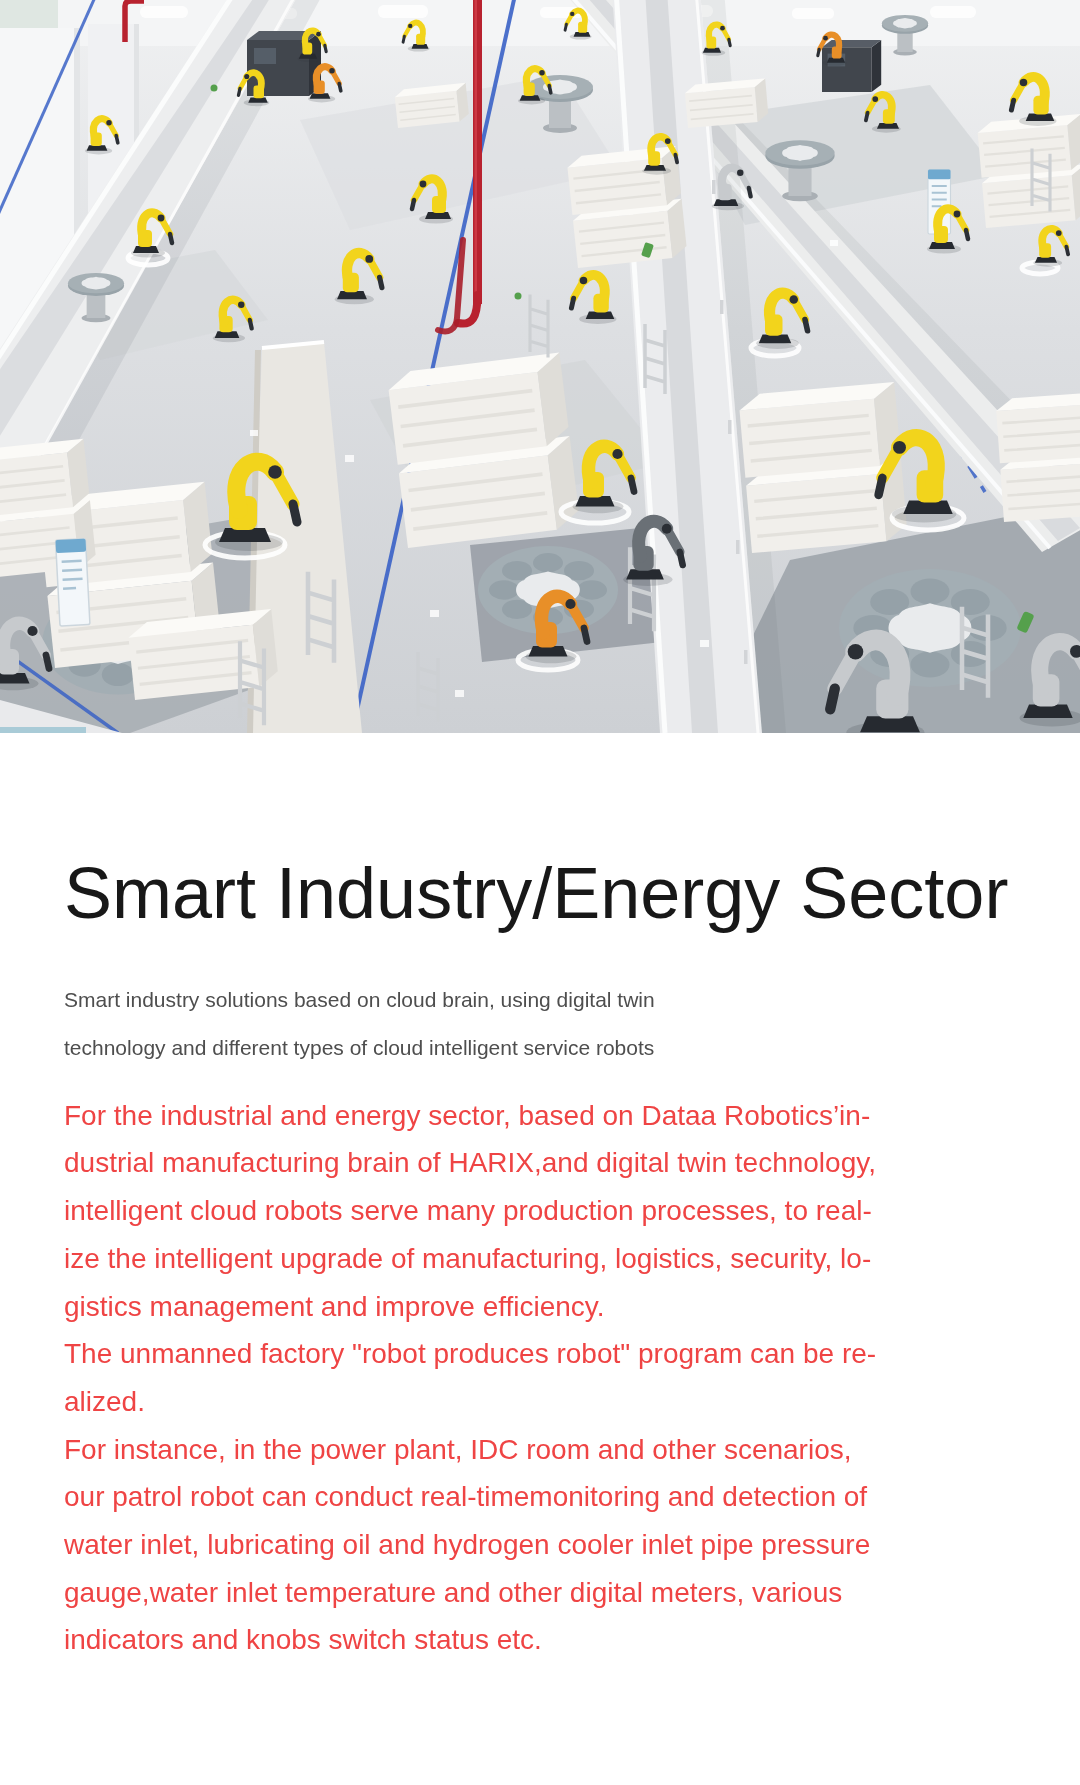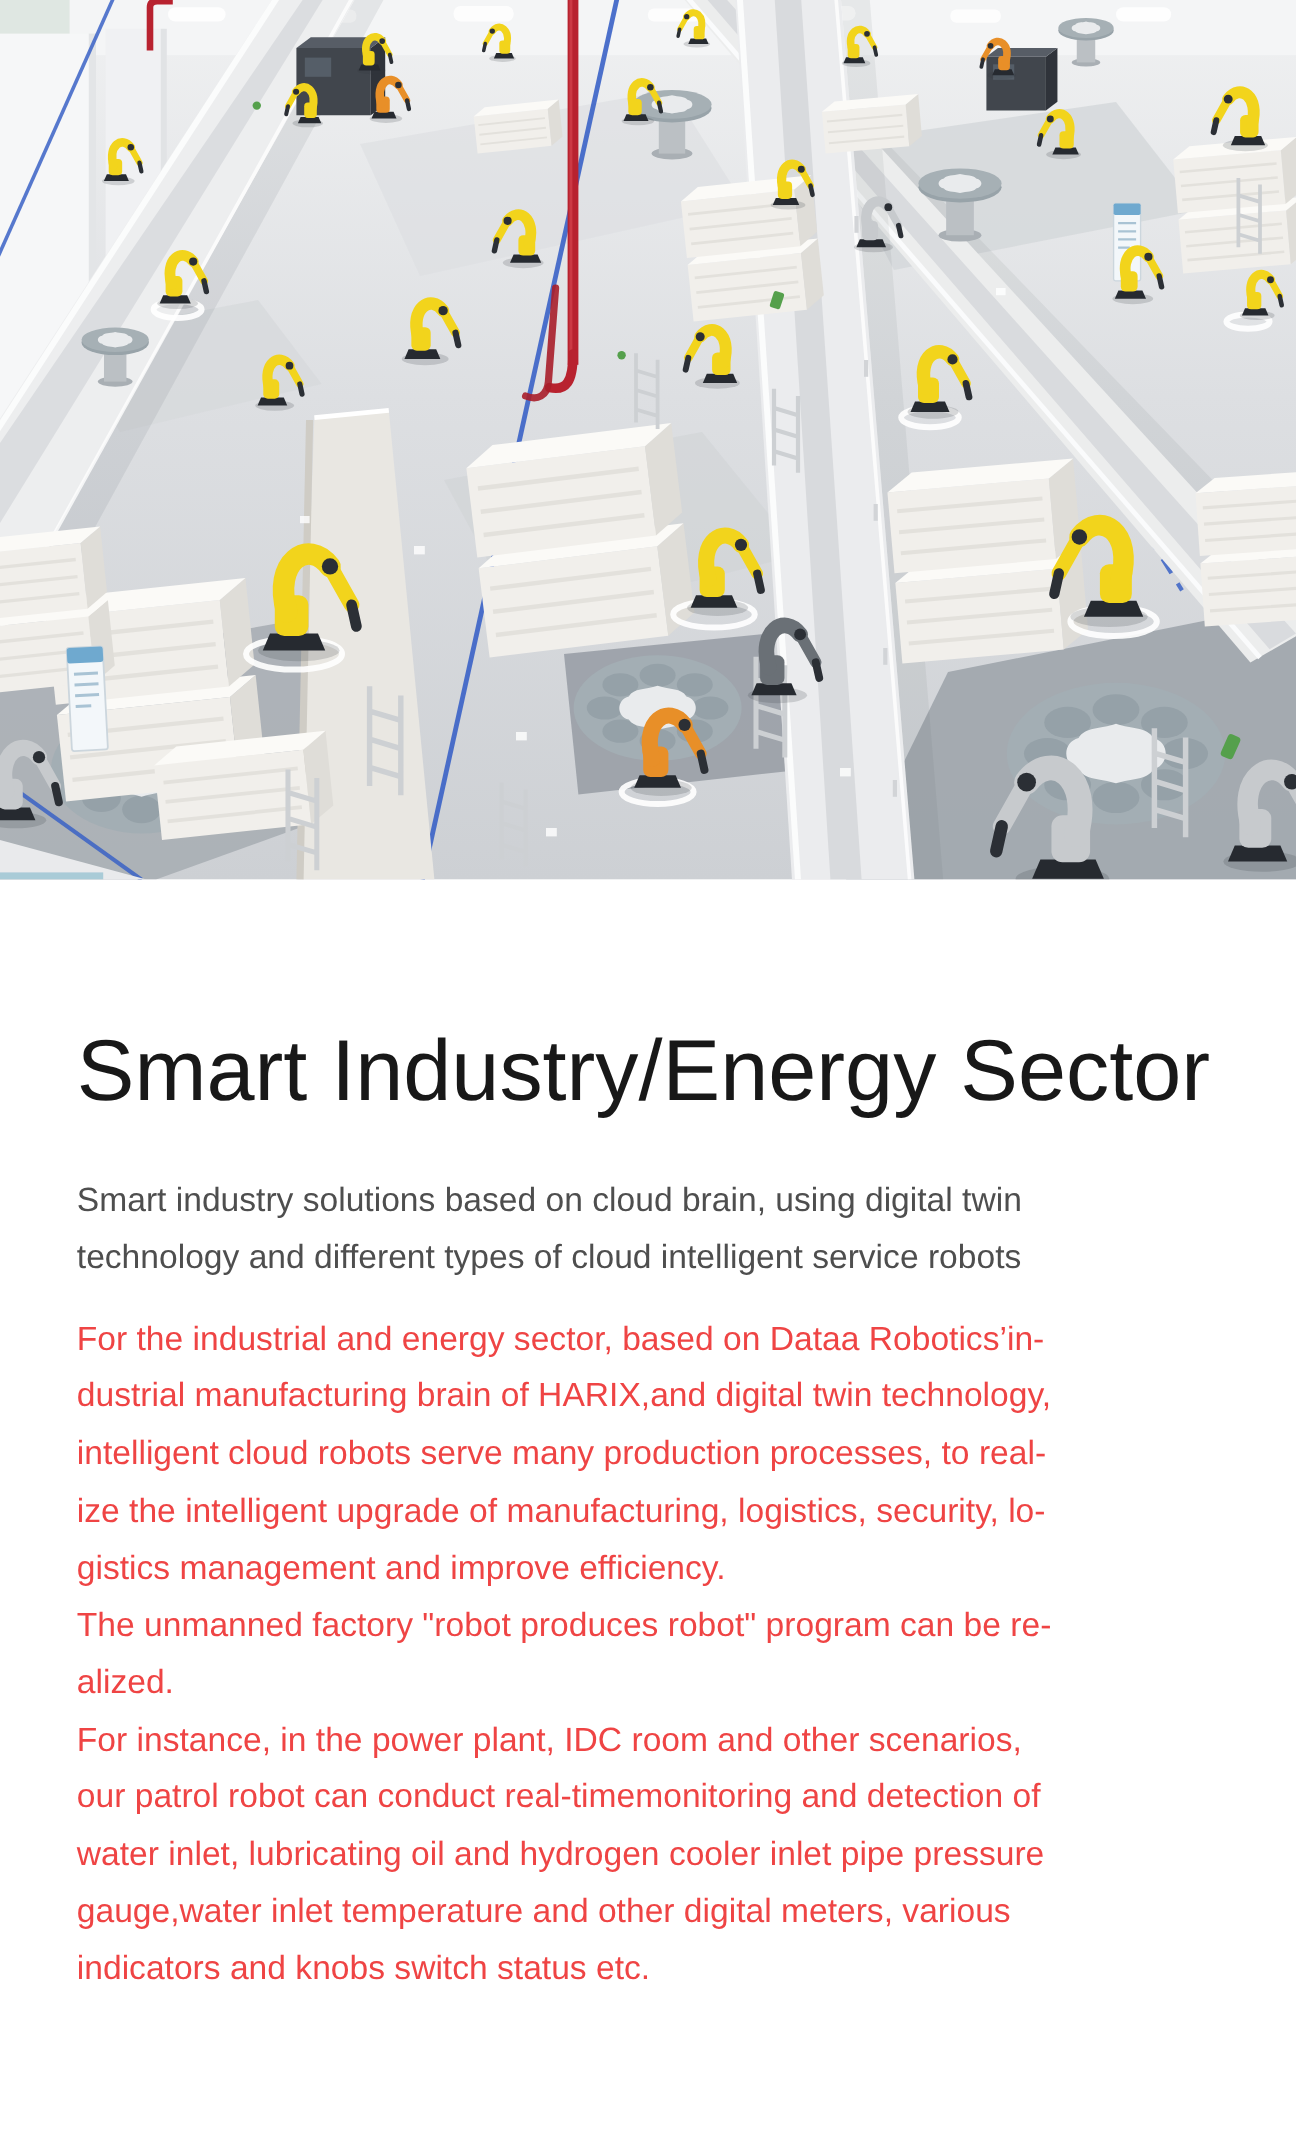--- a/index.html
+++ b/index.html
@@ -2,21 +2,21 @@
 <html><head>
 <meta charset="utf-8">
 <style>
   html,body{margin:0;padding:0;background:#ffffff;}
   body{width:1080px;height:1785px;overflow:hidden;font-family:"Liberation Sans",sans-serif;}
   .hero{margin:0;width:1080px;height:733px;display:block;}
   .hero svg{display:block;width:1080px;height:733px;}
   .content{padding:0 64px;}
   .content h1{margin:122px 0 0 0;font-size:72px;font-weight:400;line-height:1.06;color:#181818;letter-spacing:0;}
   .content p{white-space:pre-line;margin:0;}
-  .intro{margin-top:45px !important;font-size:28px;line-height:47.7px;color:#4e4e4e;}
+  .intro{margin-top:45px !important;font-size:21px;line-height:47.7px;color:#4e4e4e;}
   .bodytext{margin-top:20px !important;font-size:28px;line-height:47.7px;color:#ef4444;}
 </style>
 </head>
 <body>
 
 <figure class="hero">
 <svg viewBox="0 0 1080 733" xmlns="http://www.w3.org/2000/svg" role="img" aria-label="Digital twin 3D render of a smart factory: rows of yellow and orange robotic arms along white conveyor lines, crates of battery trays, gray rotary discs, blue floor lanes and a red pipe">
   <defs>
     <linearGradient id="floorGrad" x1="0" y1="0" x2="0" y2="1">
       <stop offset="0" stop-color="#f0f1f2"></stop>

